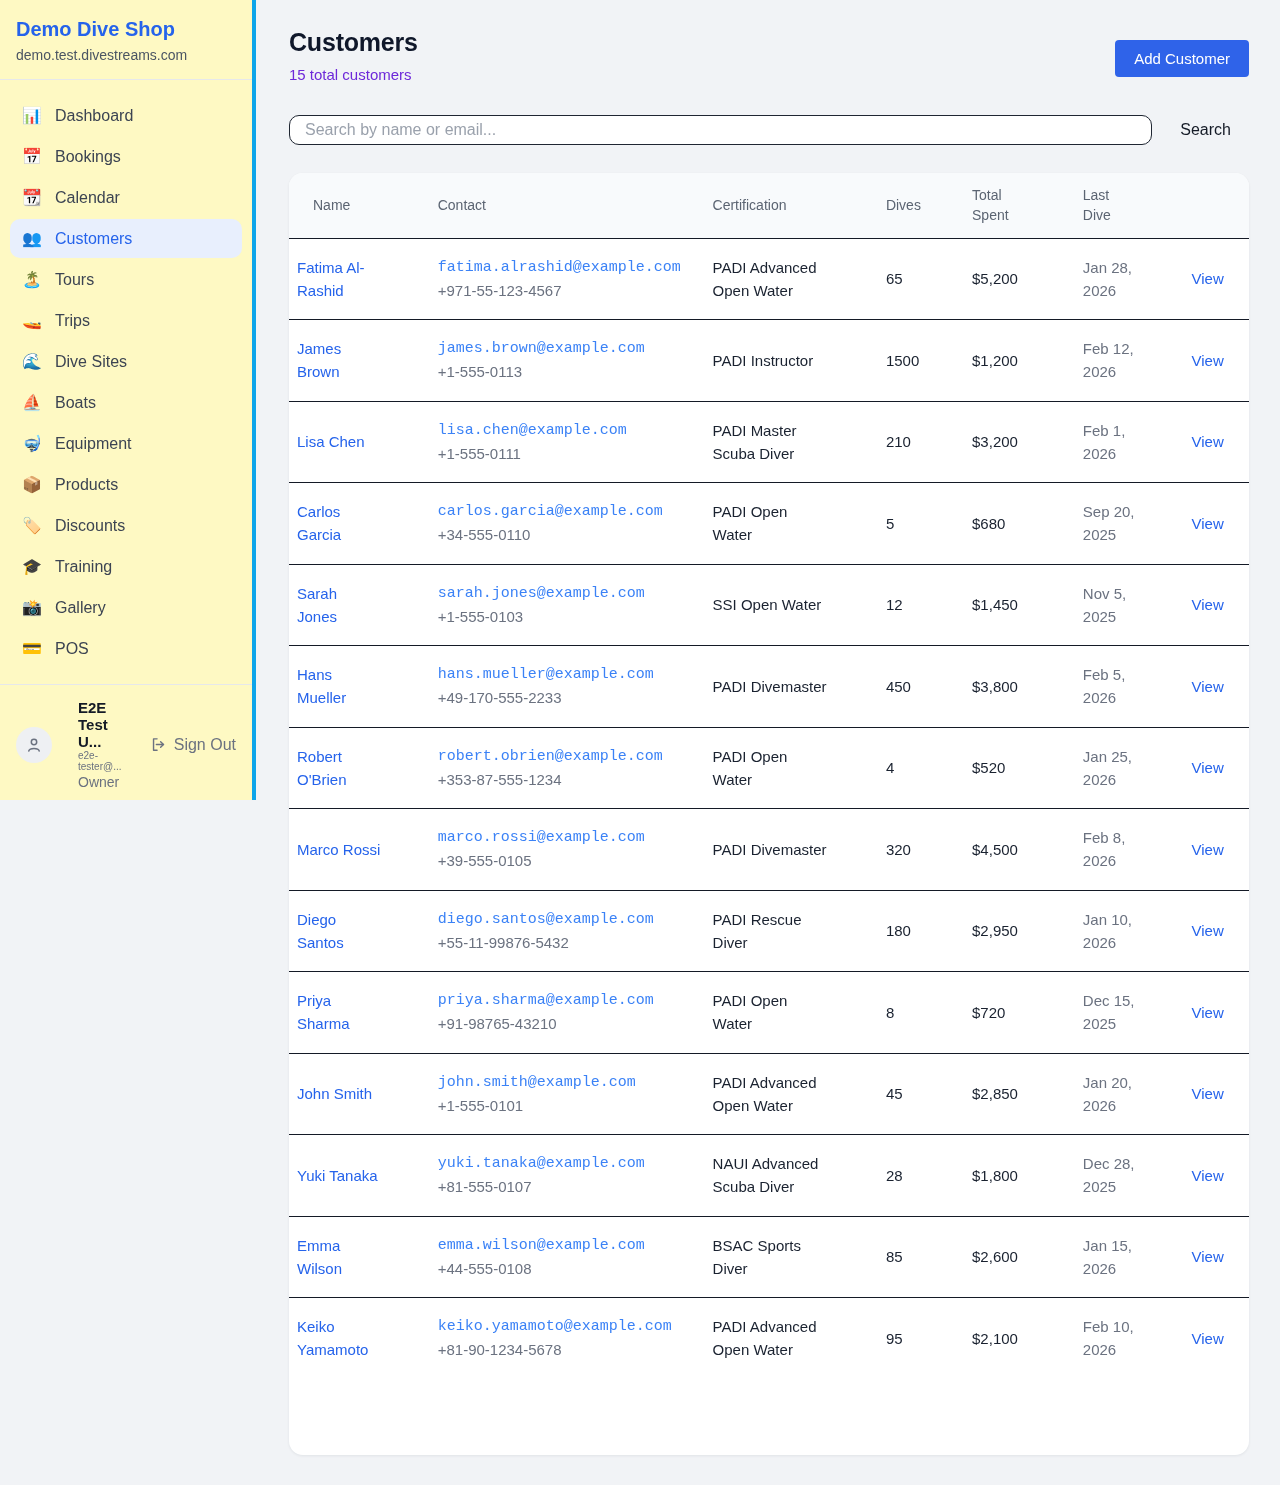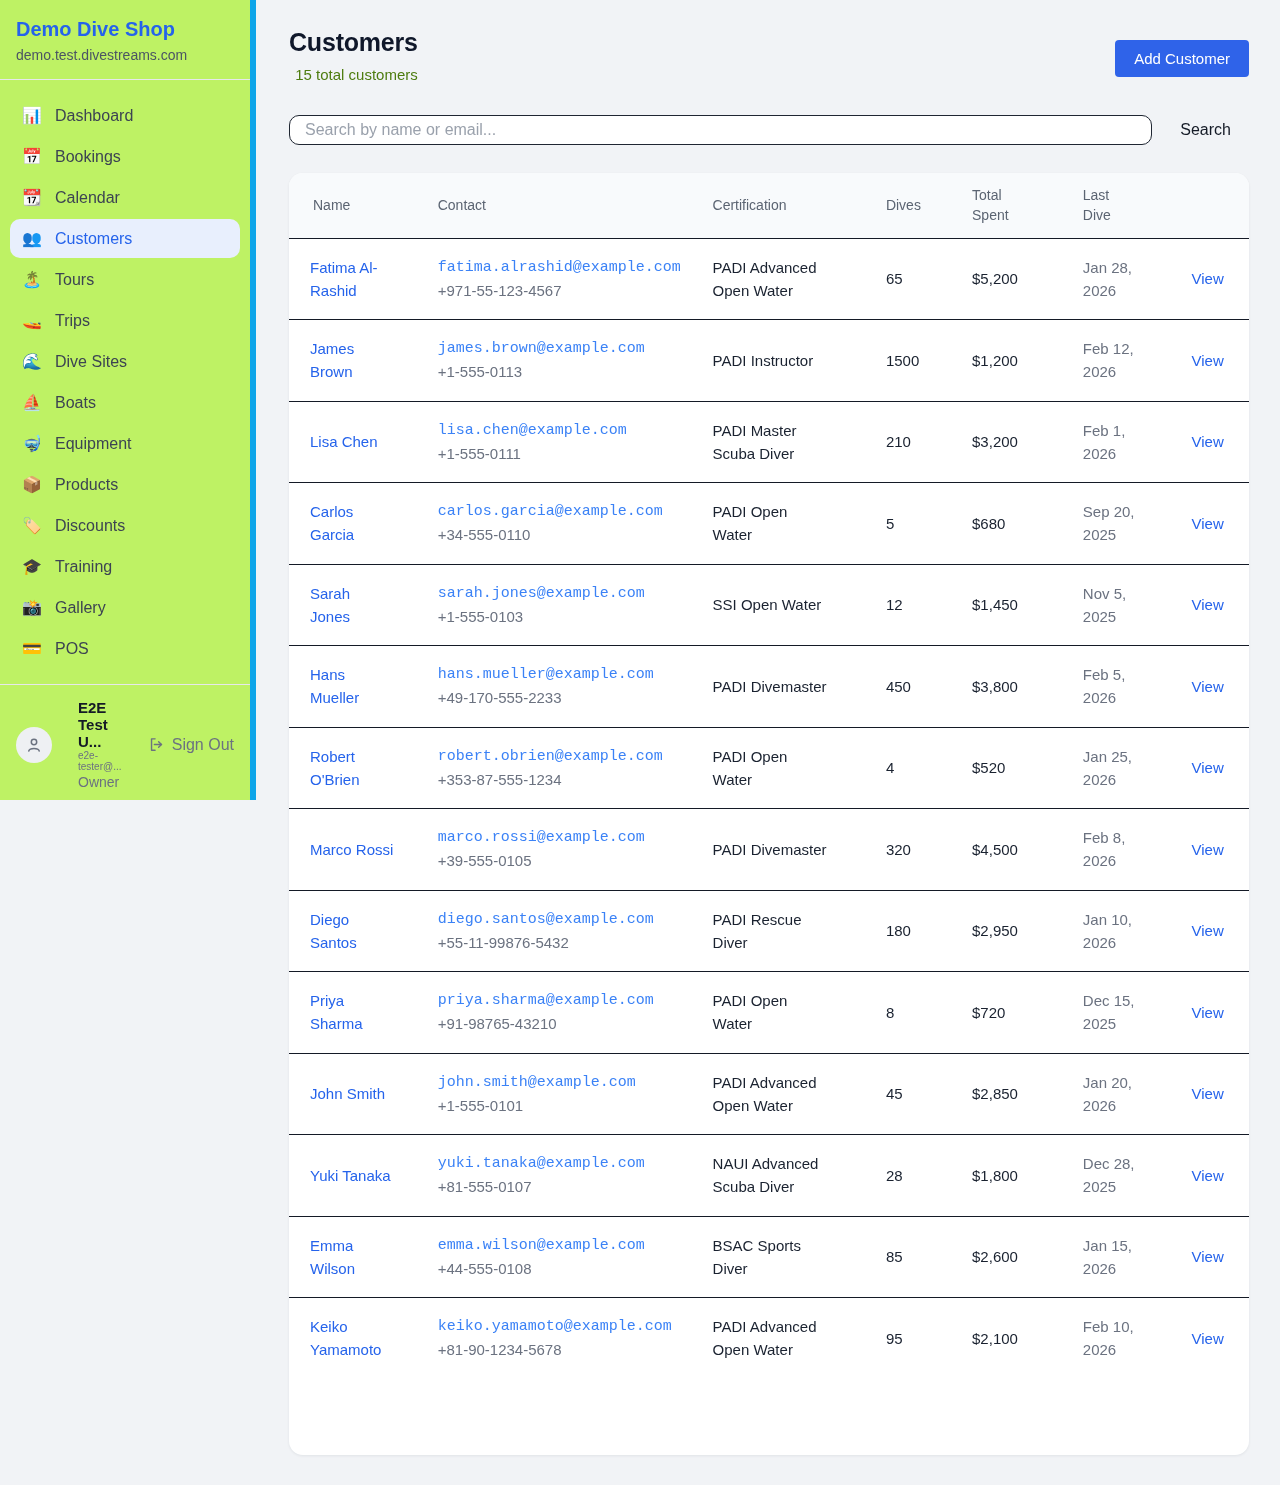--- a/index.html
+++ b/index.html
@@ -9,22 +9,22 @@
     background:#f1f3f6;
     font-family:"Liberation Sans", sans-serif;
     color:#141a26;
     position:relative;
   }
 
   
   .sidebar {
     position:absolute; top:0; left:0;
     width:256px; height:800px;
-    background:#bef264;
-    border-right:6px solid #0ea5e9;
+    background:#fef9c3;
+    border-right:4px solid #0ea5e9;
     display:flex; flex-direction:column;
   }
   .brand { padding:18px 16px 16px 16px; border-bottom:1px solid #e6e8eb; }
   .brand-name { font-size:20px; font-weight:700; color:#2563eb; }
   .brand-domain { font-size:14px; color:#4b5563; margin-top:6px; }
   .nav { list-style:none; padding:14px 10px; flex:1 1 auto; }
   .nav-item {
     display:flex; align-items:center; gap:13px;
     padding:10px 12px; margin:2px 0;
     border-radius:10px; cursor:pointer;
@@ -49,21 +49,21 @@
   .signout {
     display:flex; align-items:center; gap:7px;
     color:#6b7280; font-size:16px; cursor:pointer; white-space:nowrap;
     align-self:center;
   }
 
   
   .main { margin-left:256px; padding:28px 31px 0 33px; }
   .page-header { display:flex; justify-content:space-between; align-items:flex-start; }
   .page-title { font-size:25px; font-weight:700; color:#0f172a; letter-spacing:-0.2px; }
-  .page-subtitle { font-size:15px; color:#4d7c0f; margin-top:9px;text-align:right; }
+  .page-subtitle { font-size:15px; color:#6d28d9; margin-top:9px; }
   .btn-primary {
     margin-top:12px;
     background:#2f63e9; color:#ffffff;
     font-size:15px; font-weight:500;
     border:none; border-radius:4px;
     padding:10px 19px; cursor:pointer;
     font-family:"Liberation Sans", sans-serif;
   }
   .search-row { display:flex; align-items:center; margin-top:30px; }
   .search-input {
@@ -110,21 +110,21 @@
   thead th .hdr { display:inline-block; }
   thead th.th-total .hdr, thead th.th-last .hdr { max-width:46px; }
   tbody td {
     vertical-align:middle;
     padding:17px 16px 17px 0;
     font-size:15px; line-height:1.55;
     border-bottom:1px solid #141a26;
     background:#ffffff;
   }
   tbody tr:last-child td { border-bottom:none; }
-  tbody td:first-child { padding-left:21px; }
+  tbody td:first-child { padding-left:8px; }
   .name-link { color:#2563eb; font-weight:500; cursor:pointer; display:inline-block; max-width:84px; }
   .contact-email { color:#3b82f6; max-width:210px;font-family:Liberation Mono, monospace; }
   .contact-phone { color:#6b7280; max-width:210px; }
   .cert { color:#1a2230; display:inline-block; max-width:118px; }
   .cert.muted { color:#9aa1ac; }
   .dives-val, .total-val { color:#1a2230; }
   .last-dive { color:#6b7280; max-width:62px; }
   .view-link { color:#2563eb; font-weight:500; cursor:pointer; }
 </style>
 </head>

